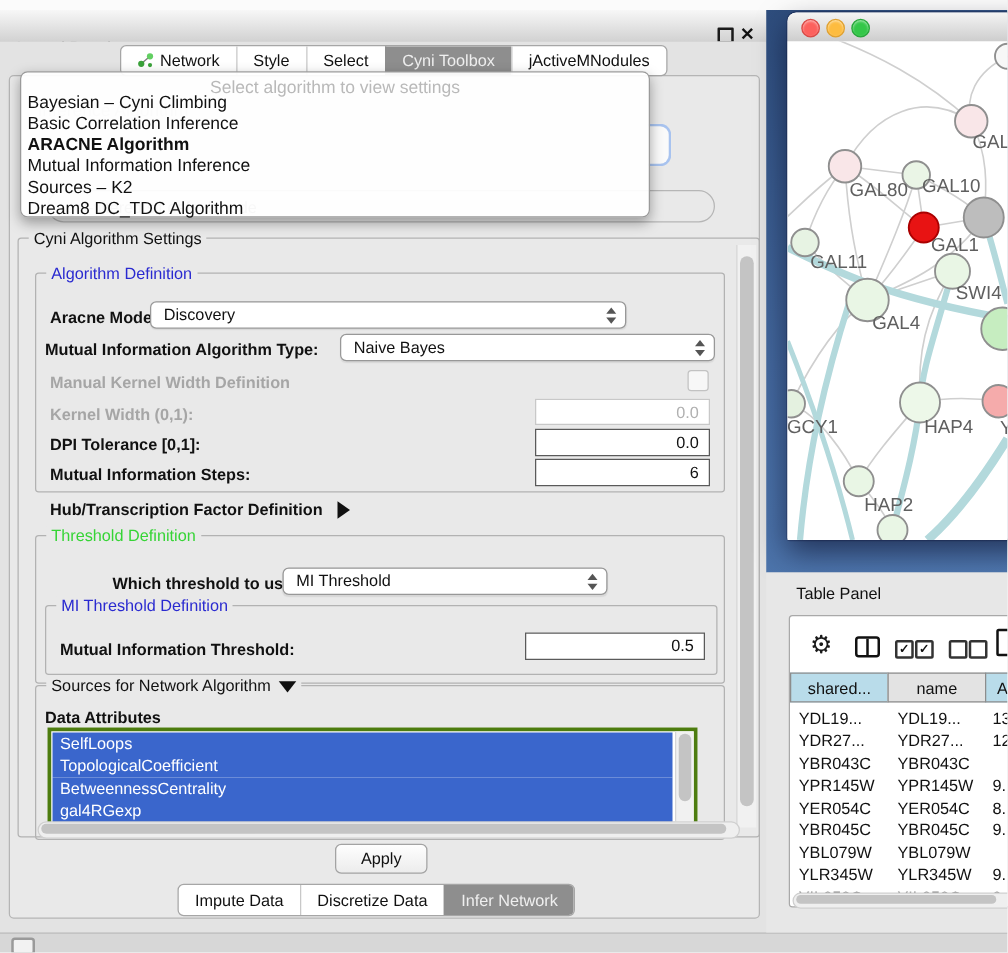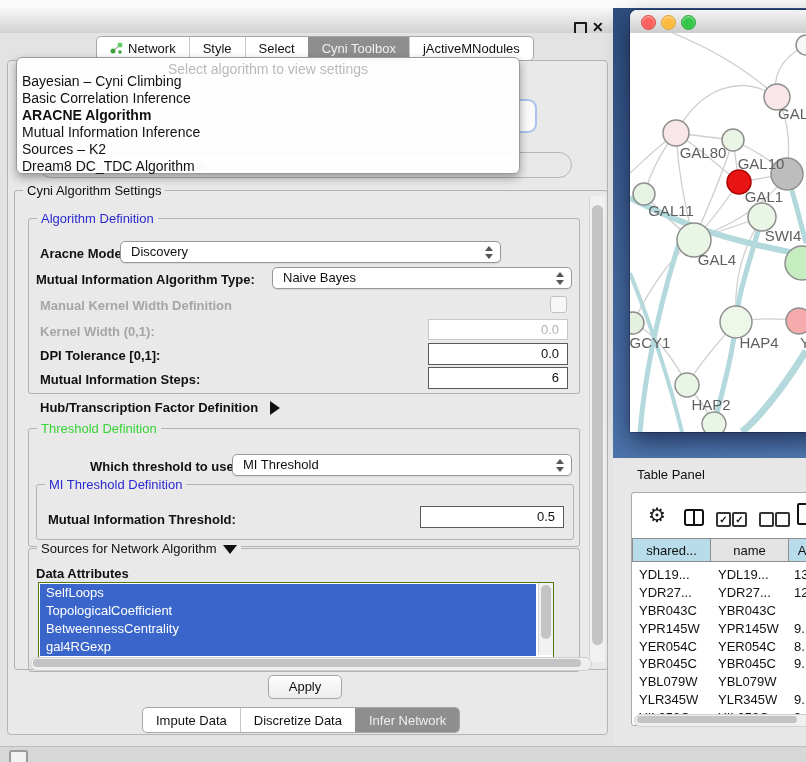--- a/index.html
+++ b/index.html
@@ -49,21 +49,21 @@
      border-top:5px solid #555}
   .field{position:absolute;background:#fff;border:1px solid #5a5a5a;font-size:13px;line-height:20px;
      text-align:right;padding-right:8px;box-sizing:border-box}
   .field.dis{border-color:#c8c8c8;color:#b0b0b0}
   .checkbox{position:absolute;width:15px;height:15px;border:1px solid #c2c2c2;border-radius:3px;background:#f7f7f7}
   .tri-right{display:inline-block;width:0;height:0;border-top:7px solid transparent;
      border-bottom:7px solid transparent;border-left:10px solid #111;vertical-align:-3px;margin-left:8px}
   .tri-down{display:inline-block;width:0;height:0;border-left:7px solid transparent;
      border-right:7px solid transparent;border-top:9px solid #111;vertical-align:-1px;margin-left:6px}
   
-  .attr-list{left:38px;top:582px;width:514px;height:74px;background:#fff;border:1px solid #4d7c0f;overflow:hidden}
+  .attr-list{left:38px;top:582px;width:514px;height:74px;background:#fff;border:3px solid #4d7c0f;overflow:hidden}
   .attr-item{position:absolute;left:1px;width:496px;height:18px;font-size:13px;line-height:18px;
      padding-left:6px;background:#3a66cc;color:#fff;box-sizing:border-box}
   .vscroll{position:absolute;background:#f1f1f1;border-left:1px solid #d5d5d5}
   .vthumb{position:absolute;background:#c4c4c4;border-radius:6px}
   .hscroll{position:absolute;background:#efefef;border:1px solid #cfcfcf;border-radius:7px}
   .hthumb{position:absolute;background:#c4c4c4;border-radius:6px}
   .apply-btn{left:268px;top:675px;width:72px;height:22px;background:linear-gradient(#fefefe,#ececec);
      border:1px solid #a3a3a3;border-radius:5px;font-size:13px;text-align:center;line-height:22px}
   .bottom-strip{left:0;top:746px;width:806px;height:16px;background:#d7d7d7;border-top:1px solid #bdbdbd}
   .corner-icon{left:9px;top:750px;width:15px;height:10px;border:2px solid #9a9a9a;border-radius:3px;background:#f2f2f2}
@@ -190,21 +190,21 @@
 
   <div class="lbl" style="left:40px;top:400px">
     <span>Hub/Transcription Factor Definition</span>
     <span class="tri-right"></span>
   </div>
 
   <div class="grp" style="left:28px;top:428px;width:550px;height:117px">
     <span class="legend lg-green">Threshold Definition</span>
   </div>
   <div class="lbl" style="left:90px;top:459px">Which threshold to use:</div>
-  <div class="combo" style="left:232px;top:454px;width:340px;height:22px">
+  <div class="combo" style="left:226px;top:454px;width:260px;height:22px">
     <span>MI Threshold</span>
     <span class="stepper">
         <span class="up" style="display:block"></span>
         <span class="dn" style="display:block"></span>
       </span>
   </div>
   <div class="grp" style="left:36px;top:484px;width:536px;height:54px">
     <span class="legend lg-blue">MI Threshold Definition</span>
   </div>
   <div class="lbl" style="left:48px;top:512px">Mutual Information Threshold:</div>
@@ -303,21 +303,21 @@
           <circle cx="64" cy="207" r="17" fill="#e9f6e5"></circle>
           <circle cx="172" cy="230" r="17" fill="#c6edc0"></circle>
           <circle cx="3" cy="290" r="11" fill="#e4f1e0"></circle>
           <circle cx="106" cy="289" r="16" fill="#edf8e9"></circle>
           <circle cx="169" cy="288" r="13" fill="#f5abab"></circle>
           <circle cx="57" cy="352" r="12" fill="#e9f6e5"></circle>
           <circle cx="84" cy="391" r="12" fill="#e9f6e5"></circle>
         </g>
       </svg>
       <div class="node-label ctr" style="left:73px;top:119px">GAL80</div>
-      <div class="node-label ctr" style="left:131px;top:130px">GAL10</div>
+      <div class="node-label ctr" style="left:131px;top:116px">GAL10</div>
       <div class="node-label ctr" style="left:134px;top:163px">GAL1</div>
       <div class="node-label ctr" style="left:41px;top:177px">GAL11</div>
       <div class="node-label ctr" style="left:153px;top:202px">SWI4</div>
       <div class="node-label ctr" style="left:87px;top:226px">GAL4</div>
       <div class="node-label ctr" style="left:20px;top:309px">GCY1</div>
       <div class="node-label ctr" style="left:129px;top:309px">HAP4</div>
       <div class="node-label ctr" style="left:81px;top:371px">HAP2</div>
       <div class="node-label" style="left:148px;top:72px">GAL</div>
       <div class="node-label" style="left:170px;top:301px">Y</div>
     </div>

